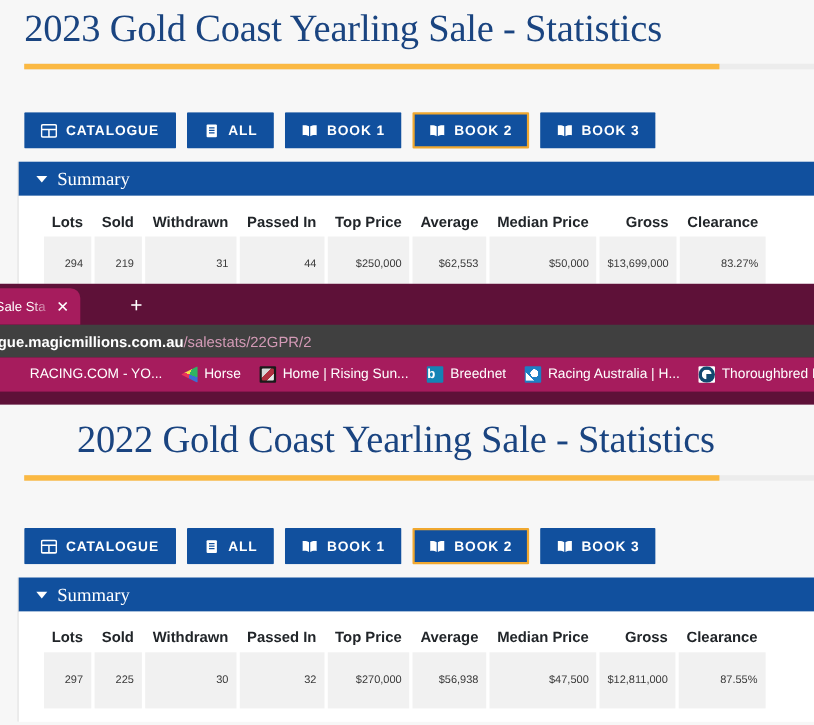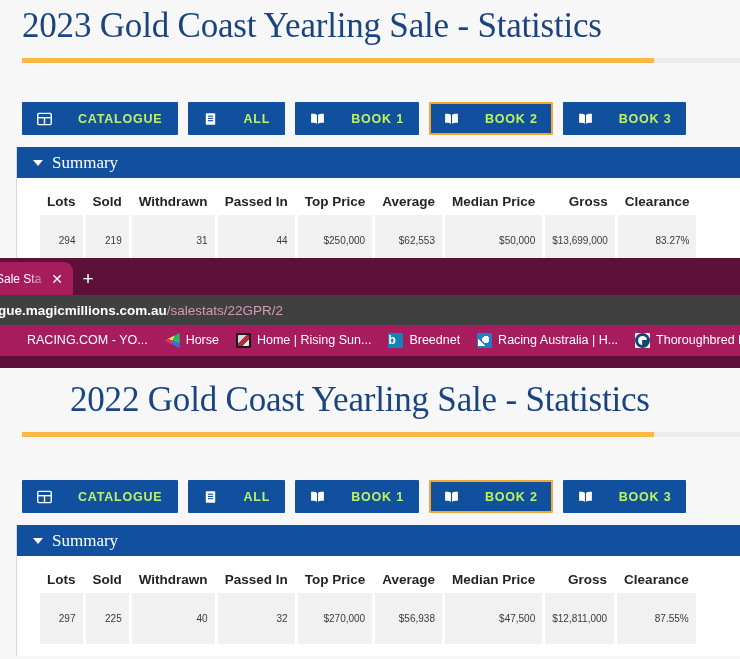--- a/index.html
+++ b/index.html
@@ -39,23 +39,23 @@
     right: 0; background: #ececec;
   }
   .rule-gold {
     position: absolute; left: 0; top: 0; height: 5px;
     width: 632px; background: #fbb943;
   }
 
   
   .btn-row { display: flex; gap: 10px; padding-left: 22px; }
   .btn {
-    display: inline-flex; align-items: center; gap: 26px;
+    display: inline-flex; align-items: center; gap: 8px;
     background: #11509e;
-    color: #bef264;
+    color: #ffffff;
     border: 2px solid transparent;
     height: 33px;
     padding: 0 13px;
     font-size: 12.5px;
     font-weight: 700;
     letter-spacing: 0.8px;
     white-space: nowrap;
     cursor: pointer;
     border-radius: 1px;
   }
@@ -112,21 +112,21 @@
   }
 
   
   .chrome {
     position: absolute; left: 0; width: 740px;
     background: #5e1138;
     overflow: hidden;
   }
   .tabstrip {
     position: relative; height: 35px; background: #5e1138;
-    display: flex; align-items: flex-end;
+    display: flex; align-items: flex-end; gap: 36px;
   }
   .tab {
     position: relative;
     height: 33px;
     width: 145px;
     margin-left: -72px;
     background: #a61c5d;
     border-radius: 0 9px 0 0;
     display: flex; align-items: center;
     padding: 0 8px 0 68px;
@@ -448,21 +448,21 @@
                 <th>Average</th>
                 <th>Median Price</th>
                 <th>Gross</th>
                 <th>Clearance</th>
               </tr>
             </thead>
             <tbody>
               <tr>
                 <td>297</td>
                 <td>225</td>
-                <td>40</td>
+                <td>30</td>
                 <td>32</td>
                 <td>$270,000</td>
                 <td>$56,938</td>
                 <td>$47,500</td>
                 <td>$12,811,000</td>
                 <td>87.55%</td>
               </tr>
             </tbody>
           </table>
         </div>

